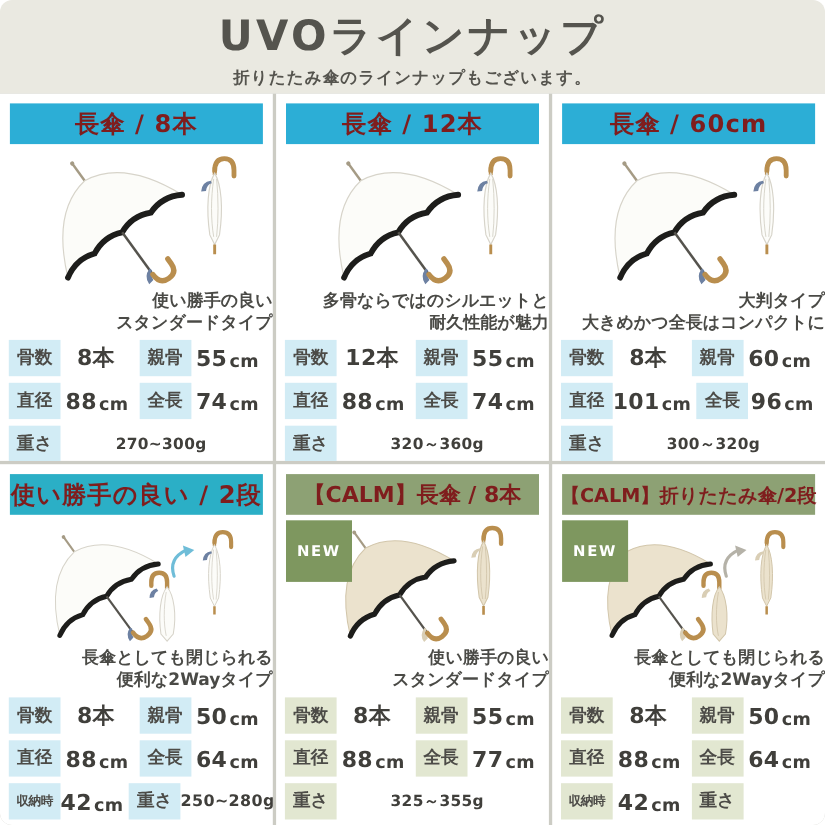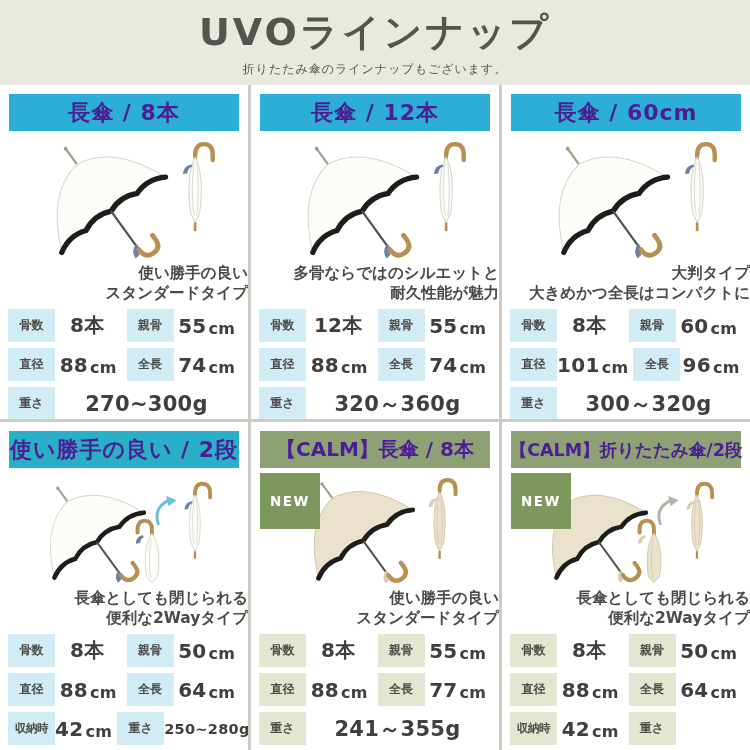--- a/index.html
+++ b/index.html
@@ -1,37 +1,37 @@
 <!DOCTYPE html>
 <html><head>
 <meta charset="utf-8">
 <style>
   html,body{margin:0;padding:0;}
   body{
     width:750px;height:750px;overflow:hidden;background:#ffffff;
     font-family:"DejaVu Sans","Liberation Sans",sans-serif;
     -webkit-font-smoothing:antialiased;
   }
-  .page{width:750px;height:750px;overflow:hidden;}
+  .page{width:750px;height:750px;overflow:hidden;border-radius:11px;}
 
   
   .hero{height:85px;background:#eae9e1;text-align:center;padding-top:5px;box-sizing:border-box;}
   .hero h1{margin:2px 0 0;font-size:38px;font-weight:800;color:#55544e;letter-spacing:3px;}
-  .hero p{margin:3px 0 0;font-size:12px;font-weight:400;color:#55544e;letter-spacing:1px;}
+  .hero p{margin:3px 0 0;font-size:15px;font-weight:700;color:#55544e;letter-spacing:1px;}
 
   
   .grid{
     display:grid;grid-template-columns:248px 248px 248px;grid-template-rows:334px 328px;
     gap:3px;background:#ccccc4;height:665px;overflow:hidden;
   }
   .card{background:#fff;position:relative;overflow:hidden;}
 
   .card-header{
     margin:9px 9px 0;height:37px;display:flex;align-items:center;justify-content:center;
-    color:#4c1d95;font-weight:800;font-size:22px;letter-spacing:1px;white-space:nowrap;
+    color:#7f1d1d;font-weight:800;font-size:22px;letter-spacing:1px;white-space:nowrap;
   }
   .card--blue .card-header{background:#2caed6;}
   .card--teal .card-header{background:#2bafc6;}
   .card--sage .card-header{background:#8da174;}
   .card-header.fs20{font-size:20px;letter-spacing:0;}
   .card-header.fs18{font-size:17.5px;letter-spacing:0;}
 
   .new-badge{
     position:absolute;left:9px;top:51px;background:#7e975f;color:#fff;
     font-size:13.5px;font-weight:800;letter-spacing:1.5px;padding:20px 10px;
@@ -44,31 +44,31 @@
   .desc{
     text-align:right;font-size:15.5px;font-weight:700;color:#4a4a46;
     line-height:1.3;margin:2px 0 6px;min-height:40px;
   }
 
   .specs{margin:0 8px;display:flex;flex-direction:column;gap:6px;}
   .srow{display:flex;gap:5px;}
   .pair{display:flex;flex:1;}
   .slabel{
     width:47px;min-width:47px;height:33px;display:flex;align-items:center;justify-content:center;
-    font-size:12px;font-weight:700;color:#4c4b47;
+    font-size:16px;font-weight:700;color:#4c4b47;
   }
   .slabel.sm{font-size:11.5px;letter-spacing:-0.5px;}
   .card--blue .slabel,.card--teal .slabel{background:#d2ecf5;}
   .card--sage .slabel{background:#e2e7d1;}
   .svalue{
     flex:1;height:33px;display:flex;align-items:center;justify-content:center;
     font-size:20px;font-weight:600;color:#403f3b;letter-spacing:0.3px;white-space:nowrap;
   }
   .svalue .unit{font-size:16px;font-weight:700;margin-left:2px;padding-top:5px;}
-  .svalue.big{font-size:21px;}
+  .svalue.big{font-size:14px;}
   .svalue.cond{font-size:14.5px;justify-content:flex-end;}
 </style>
 </head>
 <body>
 
 <svg width="0" height="0" style="position:absolute" aria-hidden="true">
   <defs>
     <g id="g-open">
       <g transform="rotate(-36)">
         <line x1="0" y1="-57" x2="0" y2="-79" stroke="#a59b85" stroke-width="2.5"></line>
@@ -386,21 +386,21 @@
               <span class="svalue">
                 <span>77</span>
                 <span class="unit">cm</span>
               </span>
             </div>
         </div>
         <div class="srow">
           <div class="pair">
               <span class="slabel">重さ</span>
               <span class="svalue big">
-                <span>241～355g</span>
+                <span>325～355g</span>
                 <span class="unit"></span>
               </span>
             </div>
         </div>
       </div>
     </section>
 
     <section class="card card--sage row2">
       <div class="card-header fs18">【CALM】折りたたみ傘/2段</div>
       <div class="new-badge">NEW</div>

